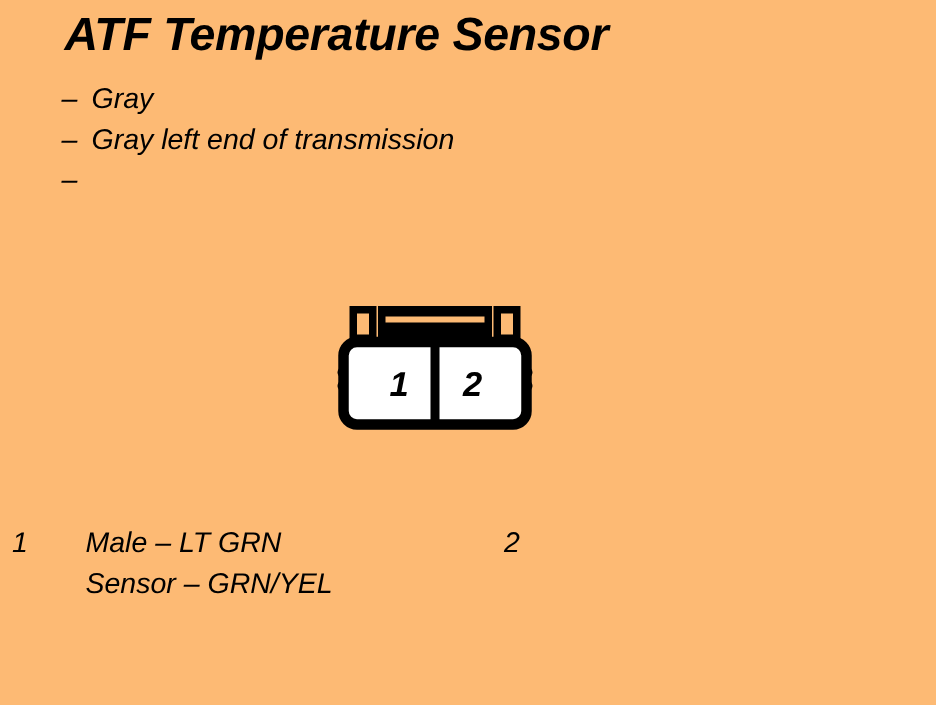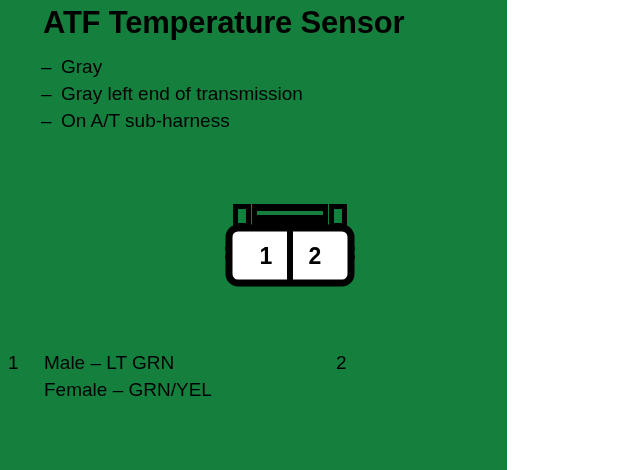--- a/index.html
+++ b/index.html
@@ -2,26 +2,27 @@
 <html><head>
 <meta charset="utf-8">
 <style>
   html, body {
     margin: 0;
     padding: 0;
     background: #ffffff;
   }
   #page {
     position: relative;
-    width: 507px;
+    width: 624px;
     height: 470px;
-    background: #15803d;
+    background: #fdba74;
     overflow: hidden;
     font-family: "Liberation Sans", sans-serif;
     color: #000000;
+    font-style: italic;
   }
 
   
   #title {
     position: absolute;
     left: 43px;
     top: 4px;
     font-size: 31px;
     font-weight: bold;
     letter-spacing: -0.2px;
@@ -84,20 +85,21 @@
   }
   .legend-num {
     flex: 0 0 auto;
     font-size: 19px;
     line-height: 27px;
     font-weight: normal;
     width: 36px;
   }
   .legend-lines {
     flex: 1 1 auto;
+    margin-left: 13px;
   }
   .legend-line {
     font-size: 19px;
     line-height: 27px;
     white-space: nowrap;
   }
 </style>
 </head>
 <body>
 
@@ -109,21 +111,20 @@
     <div class="bullet-row">
       <span class="bullet-dash">–</span>
       <span class="bullet-text">Gray</span>
     </div>
     <div class="bullet-row">
       <span class="bullet-dash">–</span>
       <span class="bullet-text">Gray left end of transmission</span>
     </div>
     <div class="bullet-row">
       <span class="bullet-dash">–</span>
-      <span class="bullet-text">On A/T sub-harness</span>
     </div>
   </div>
 
   <div id="connector">
     <svg width="170" height="120" viewBox="0 0 170 120" xmlns="http://www.w3.org/2000/svg">
 
       <g fill="#000000">
         <path d="M28 16 h18 v25 h-18 z
                  M33 21 h8 v14 h-8 z" fill-rule="evenodd"></path>
       </g>
@@ -149,21 +150,21 @@
     </svg>
   </div>
 
   <div id="legend">
 
     <div class="legend-col col-left">
       <div class="legend-inner">
         <div class="legend-num">1</div>
         <div class="legend-lines">
           <div class="legend-line">Male – LT GRN</div>
-          <div class="legend-line">Female – GRN/YEL</div>
+          <div class="legend-line">Sensor – GRN/YEL</div>
         </div>
       </div>
     </div>
 
     <div class="legend-col col-right">
       <div class="legend-inner">
         <div class="legend-num">2</div>
       </div>
     </div>
 

